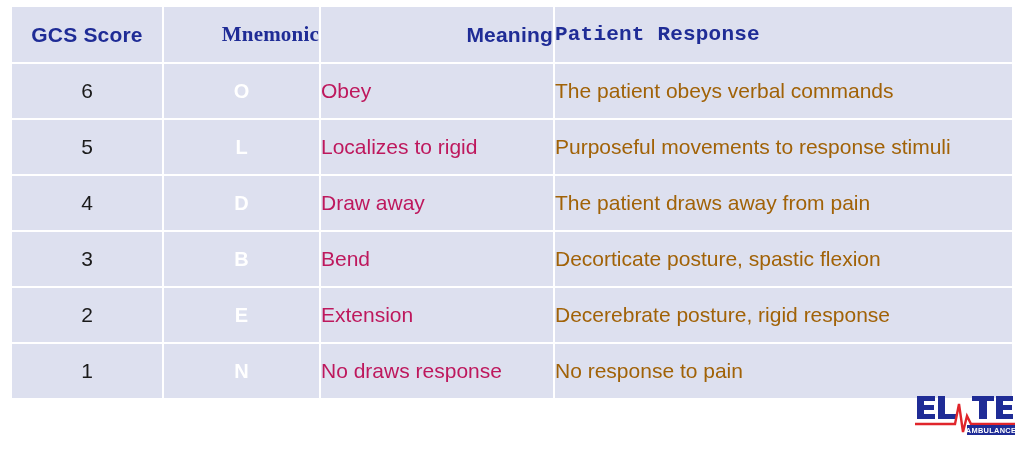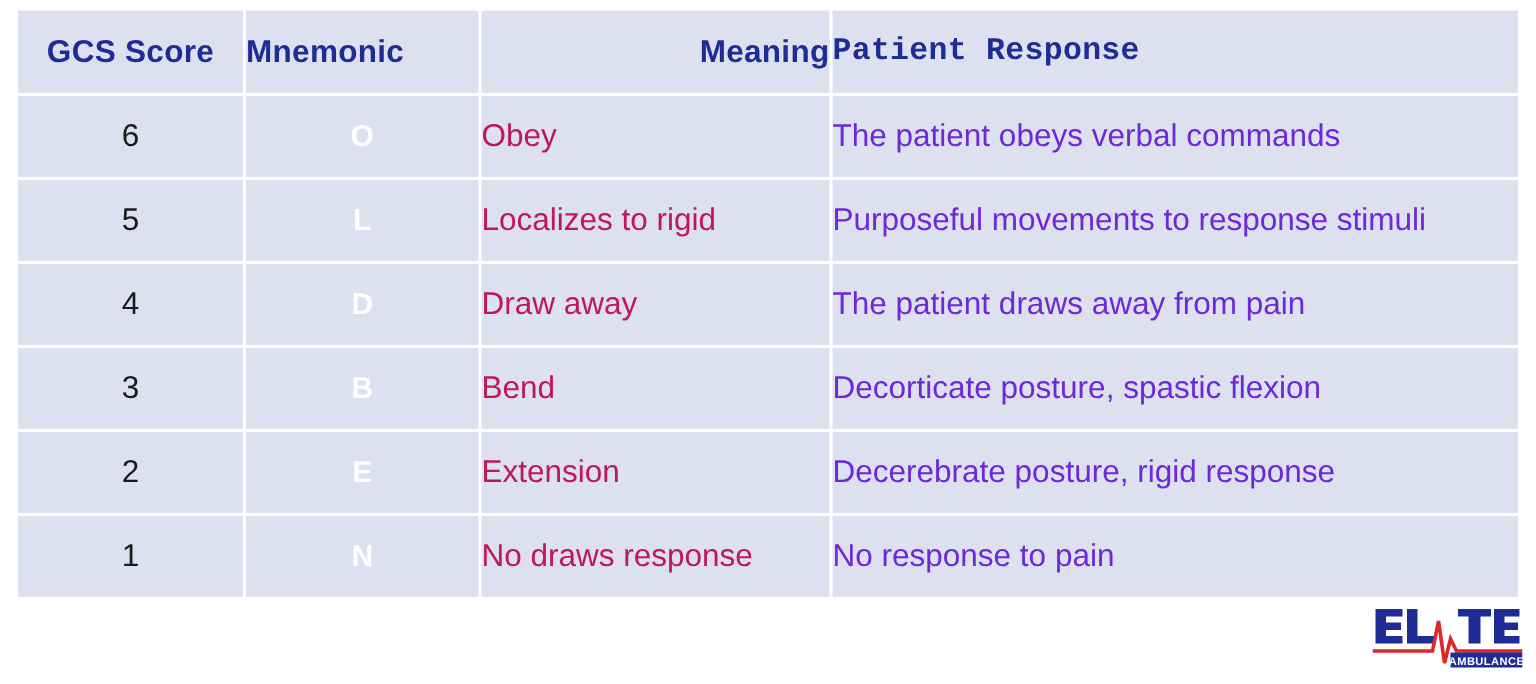--- a/index.html
+++ b/index.html
@@ -52,21 +52,21 @@
 
   
   .gcs-table thead th {
     height: 55px;
     color: #1f2c96;
     font-size: 21px;
     font-weight: bold;
     letter-spacing: 0.2px;
   }
   .th-score    { text-align: center; }
-  .th-mnemonic { text-align: left; }
+  .th-mnemonic { text-align: right; font-family: Liberation Serif, serif; }
   .th-meaning  { text-align: right;  padding-left: 13px; }
   .th-response { text-align: left;  padding-left: 13px; font-family: Liberation Mono, monospace; }
 
   
   .cell-score {
     text-align: center;
     font-size: 21px;
     color: #1a1a1a;
     font-weight: normal;
   }
@@ -83,28 +83,28 @@
     text-align: left;
     padding-left: 13px;
     font-size: 21px;
     color: #be185d;
   }
 
   .cell-response {
     text-align: left;
     padding-left: 13px;
     font-size: 21px;
-    color: #6d28d9;
+    color: #a16207;
   }
 
   
   .logo {
     position: absolute;
     left: 915px;
-    top: 402px;
+    top: 392px;
     width: 100px;
     height: 46px;
   }
   .logo svg { display: block; }
 </style>
 </head>
 <body>
 
 <div class="page">
 

